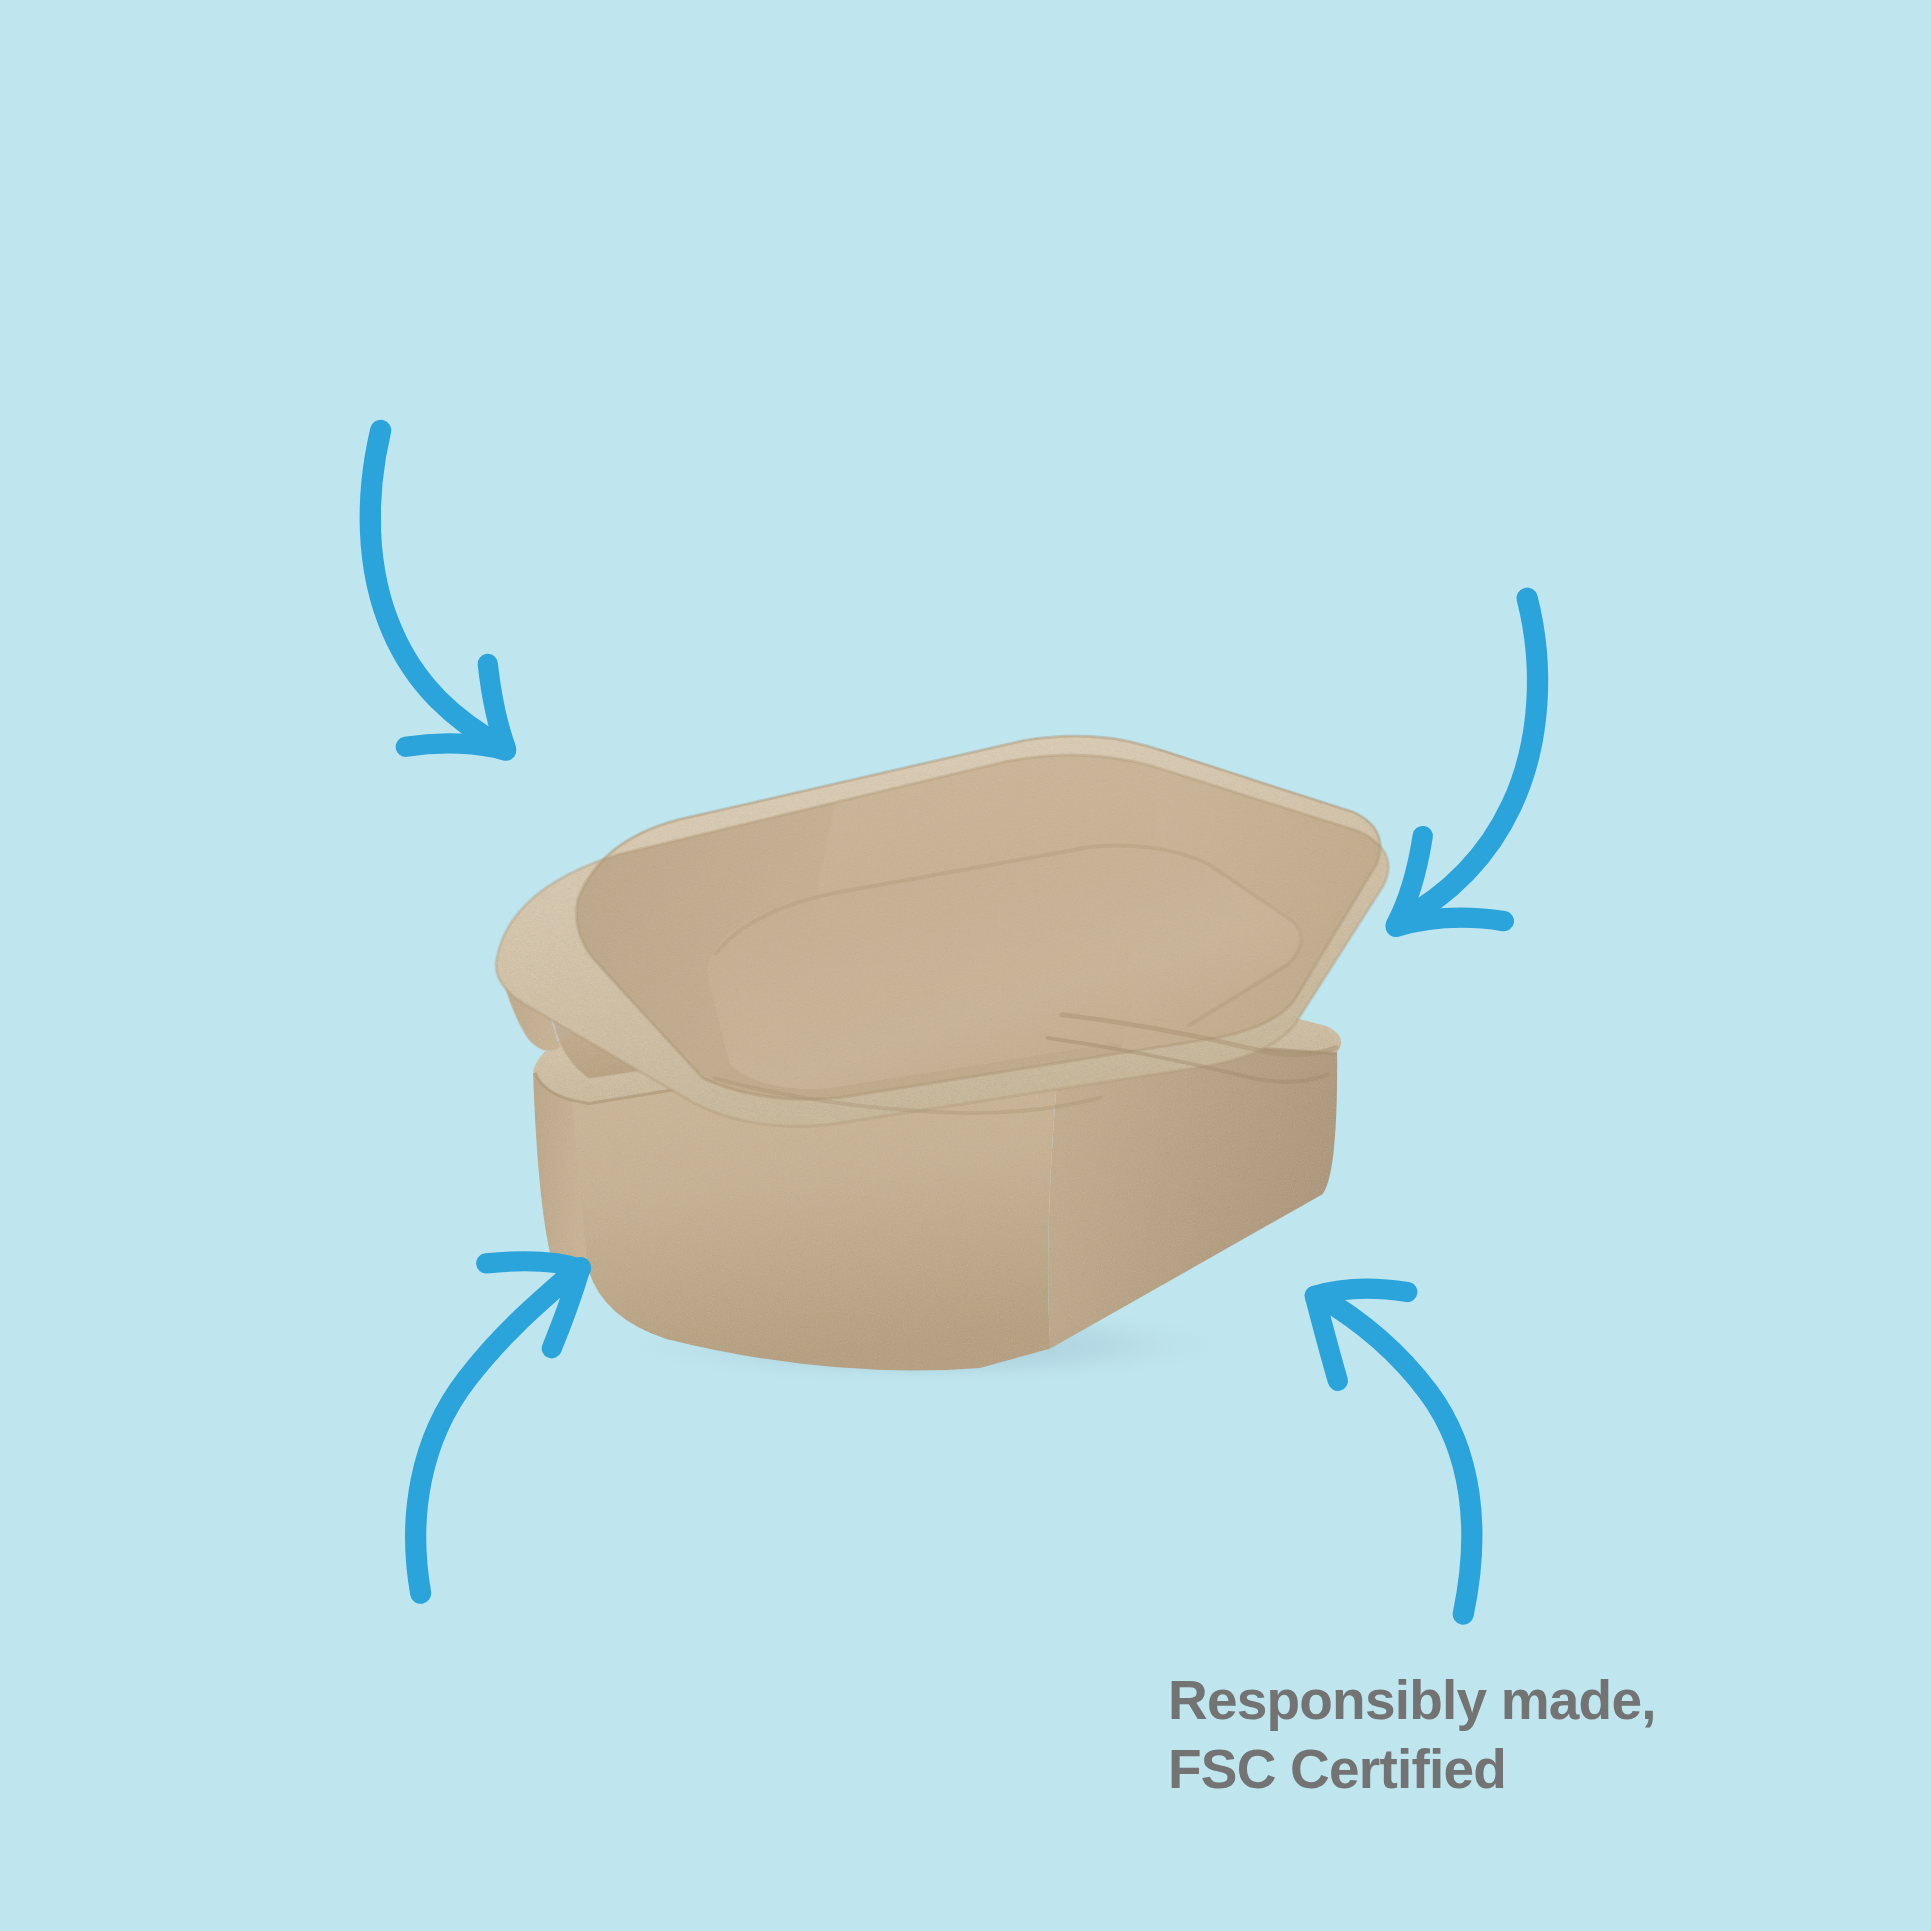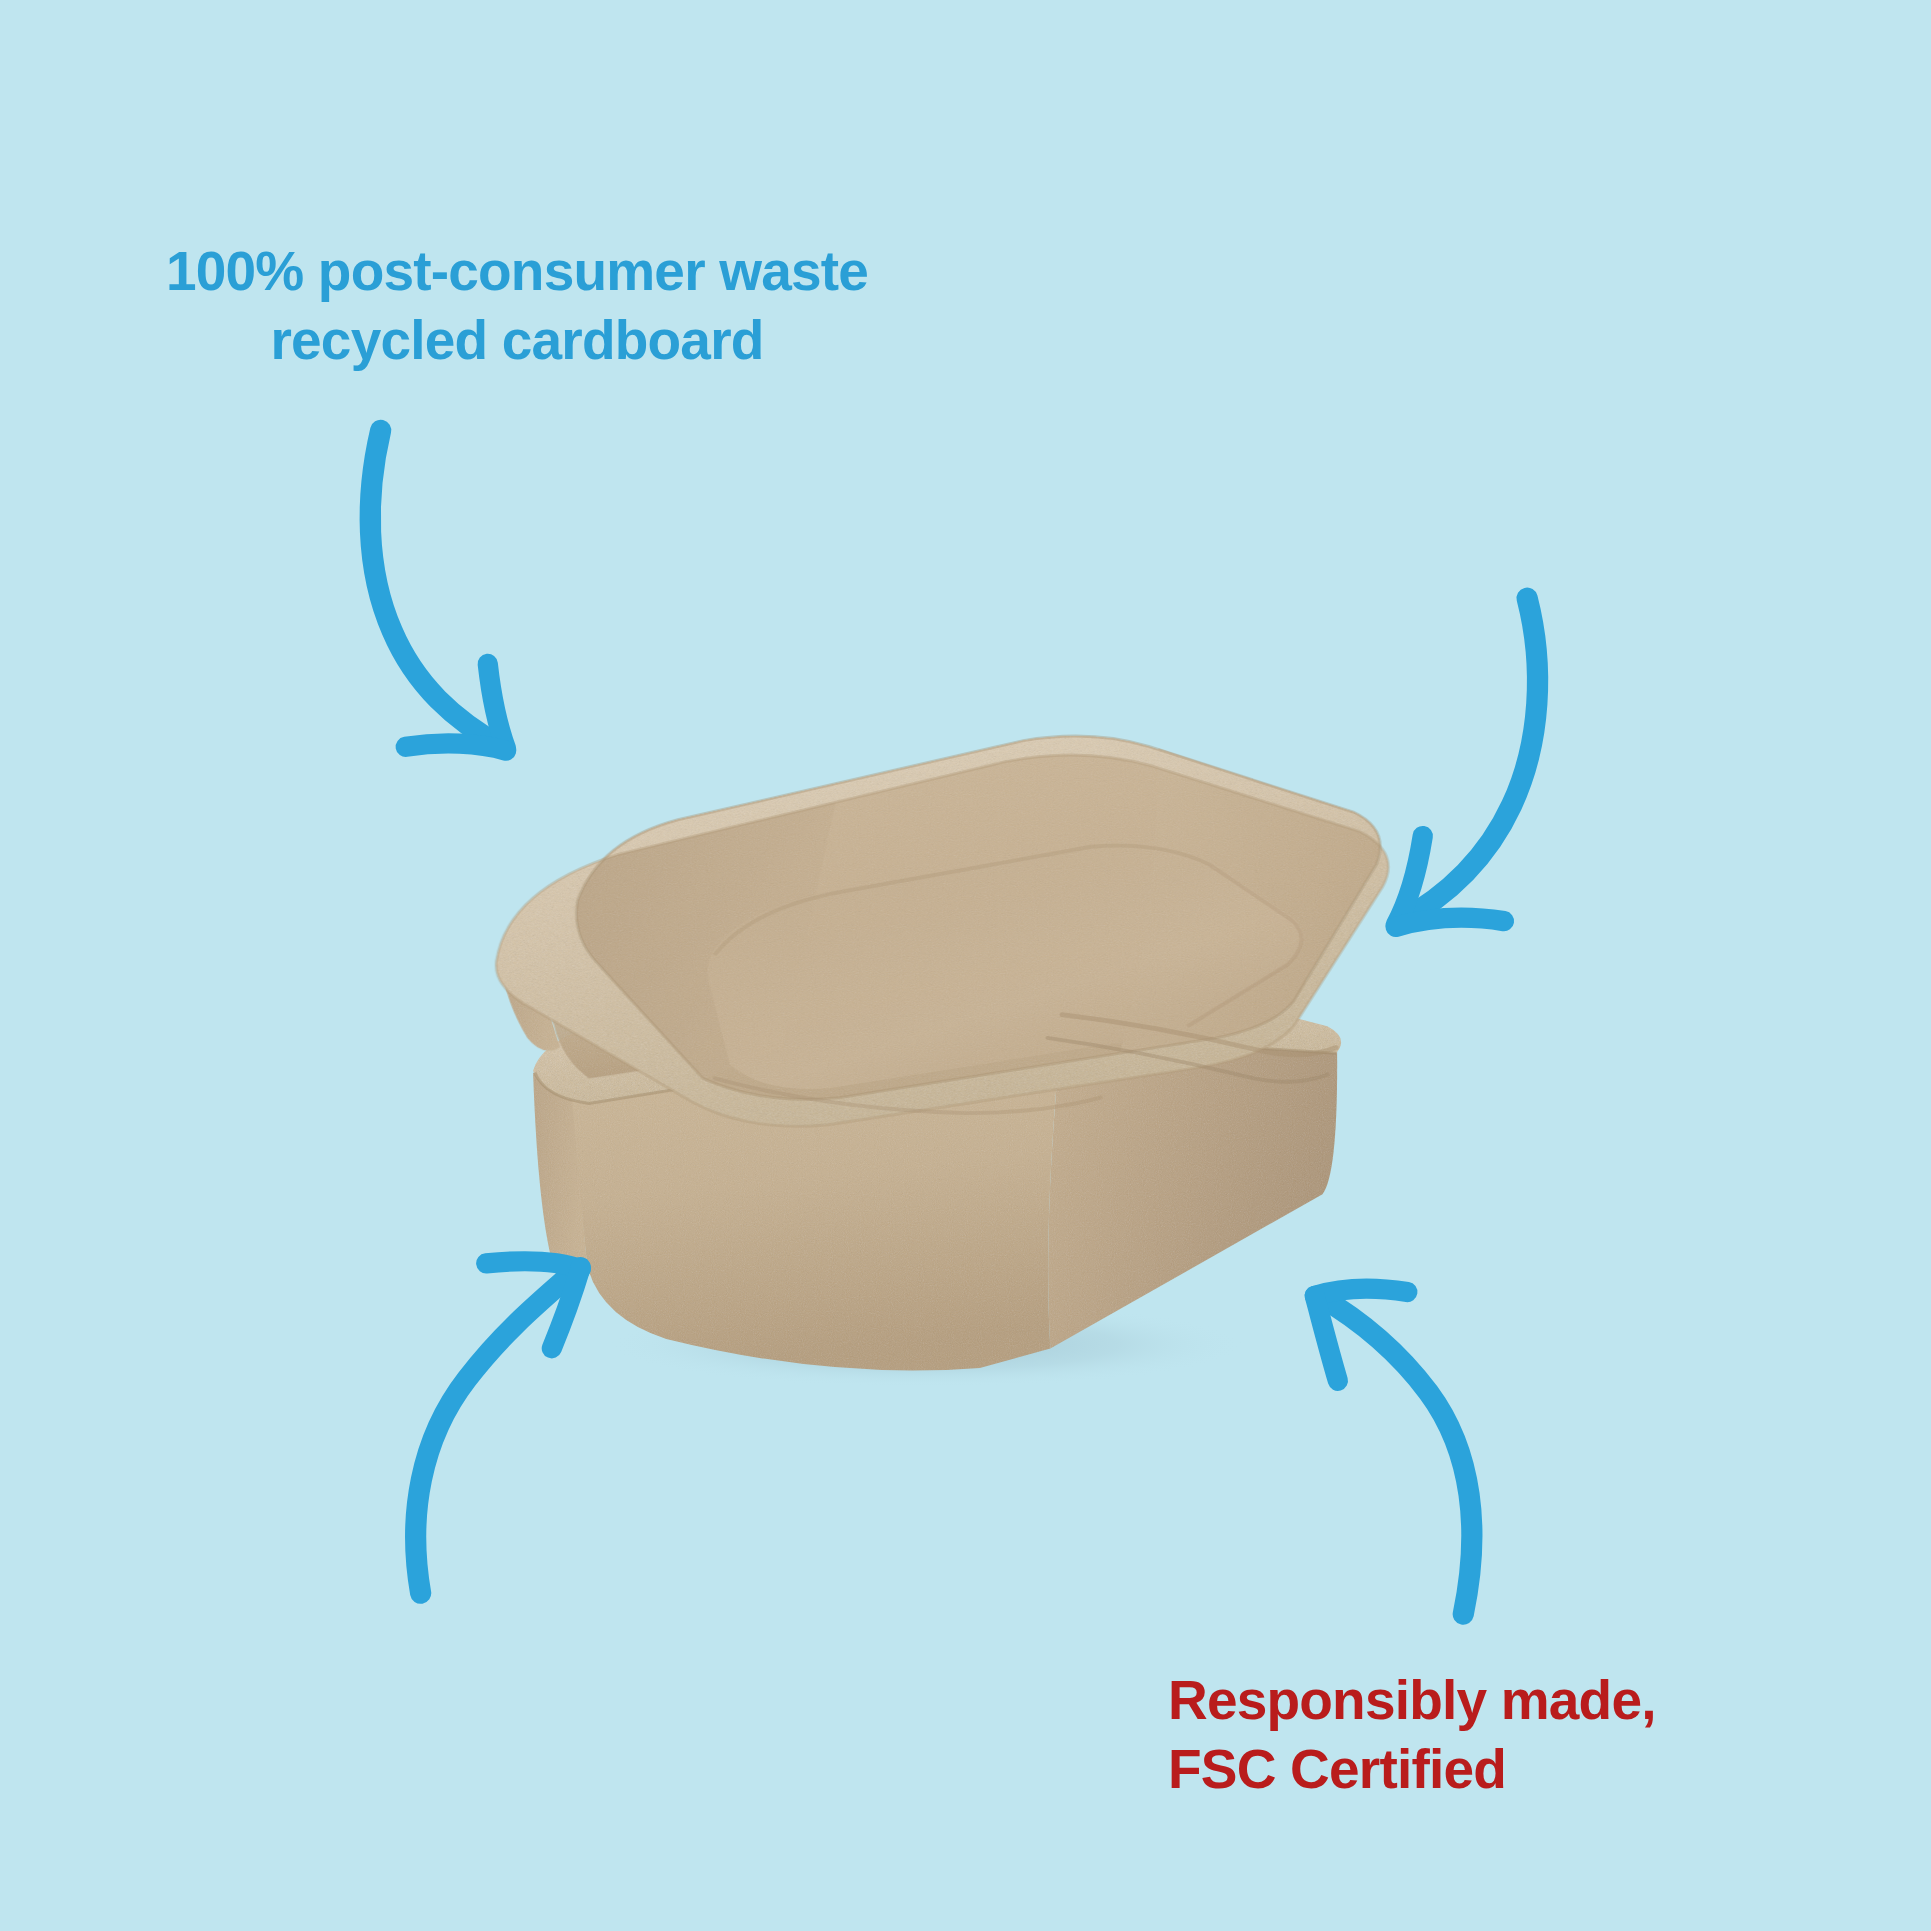--- a/index.html
+++ b/index.html
@@ -305,26 +305,24 @@
       </g>
 
       <g opacity="0.85">
         <path d="M 660 306 Q 760 318 860 342 Q 910 354 944 340" fill="none" stroke="#a89071" stroke-opacity="0.55" stroke-width="5" stroke-linecap="round"></path>
         <path d="M 645 330 Q 745 344 850 370 Q 900 382 935 368" fill="none" stroke="#9c8568" stroke-opacity="0.45" stroke-width="4" stroke-linecap="round"></path>
         <path d="M 300 372 Q 420 404 560 408 Q 640 408 700 392" fill="none" stroke="#a89071" stroke-opacity="0.40" stroke-width="4" stroke-linecap="round"></path>
       </g>
     </svg>
   </div>
 
-  <div class="callout" id="callout-recycled-cardboard" style="color: rgb(42, 159, 214);">100% post-consumer waste
-recycled cardboard</div>
-
-
-
-  <div class="callout" id="callout-fsc" style="color: #b91c1c;">Responsibly made,
+
+
+
+  <div class="callout" id="callout-fsc" style="color: #737373;">Responsibly made,
 FSC Certified</div>
 
   <svg class="arrow-svg" id="arrow-top-left" viewBox="0 0 300 370" xmlns="http://www.w3.org/2000/svg">
     <path d="M 46 18
              C 30 86 30 162 58 226
              C 82 282 122 318 172 346" fill="none" stroke="#2BA3DB" stroke-width="22" stroke-linecap="round" stroke-linejoin="round"></path>
     <path d="M 157 260
              C 161 296 168 326 176 348" fill="none" stroke="#2BA3DB" stroke-width="21" stroke-linecap="round"></path>
     <path d="M 72 346
              C 110 340 148 342 176 350" fill="none" stroke="#2BA3DB" stroke-width="21" stroke-linecap="round"></path>

